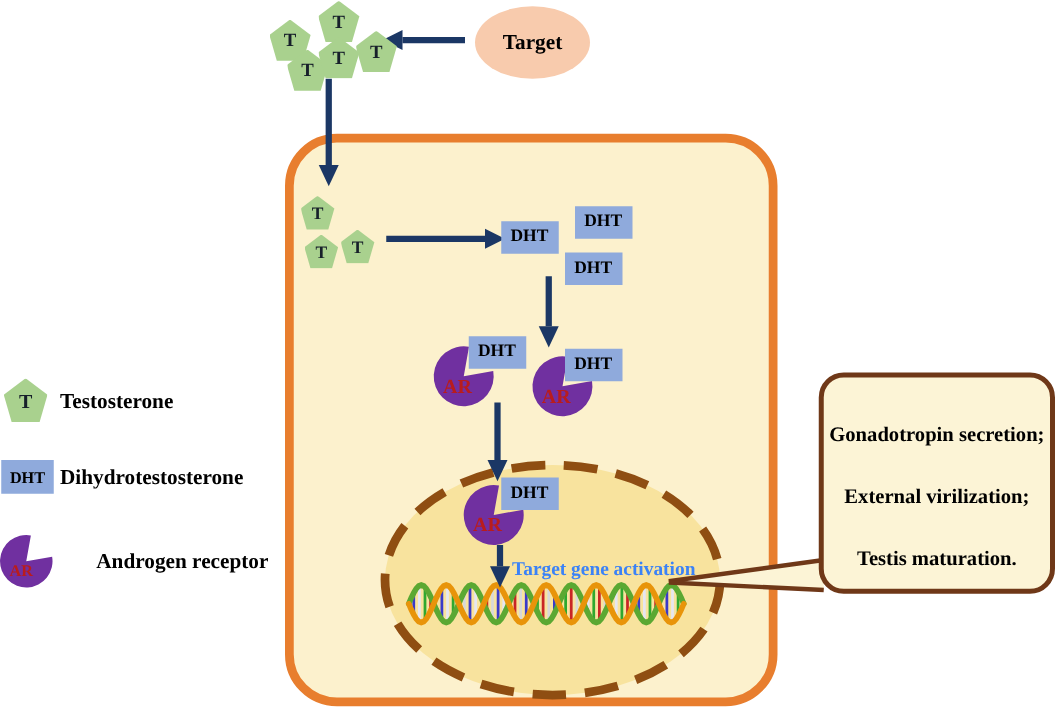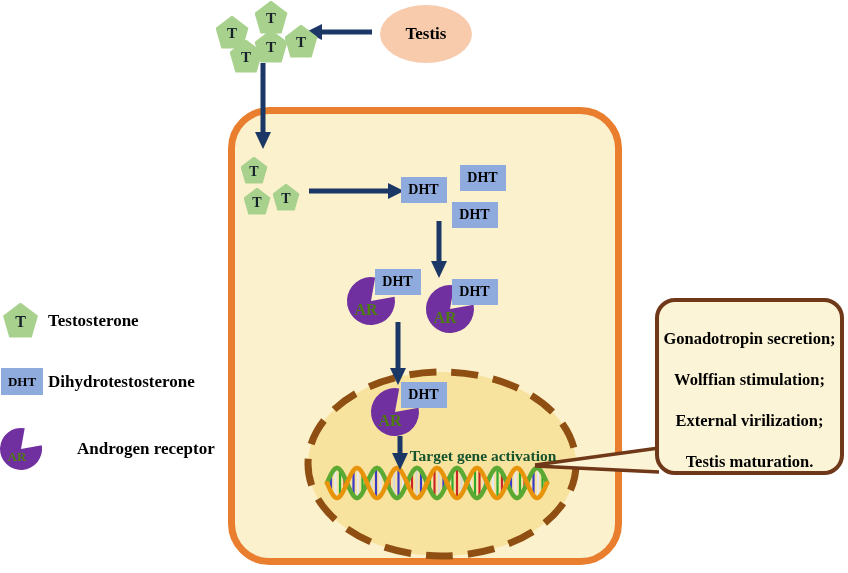--- a/index.html
+++ b/index.html
@@ -1,21 +1,21 @@
 <!DOCTYPE html>
 <html><head>
 <meta charset="utf-8">
 <style>
   html,body{margin:0;padding:0;background:#ffffff;}
   #canvas{
     position:relative;width:848px;height:573px;background:#ffffff;overflow:hidden;
     font-family:"Liberation Serif","DejaVu Serif",serif;
   }
   #shapes{position:absolute;left:0;top:0;z-index:1;}
-  .txt{position:absolute;z-index:3;font-weight:bold;color:#14532d;white-space:nowrap;}
+  .txt{position:absolute;z-index:3;font-weight:bold;color:#3b82f6;white-space:nowrap;}
   .center{transform:translate(-50%,-50%);}
   .oval{
     position:absolute;z-index:2;border-radius:50%;
     display:flex;align-items:center;justify-content:center;font-weight:bold;
   }
   #testis-oval{left:380px;top:5px;width:92px;height:58px;background:#F8CBAD;font-size:17px;}
   #reductase-oval{left:294px;top:137px;width:104px;height:40px;background:#FE0000;color:#ffffff;font-size:16px;}
   .pent{
     position:absolute;z-index:2;background:#A9D18E;
     clip-path:polygon(50% 0,100% 38%,82% 100%,18% 100%,0 38%);
@@ -24,21 +24,21 @@
   }
   .pent.big{width:33px;height:33px;font-size:15px;}
   .pent.small{width:27px;height:27px;font-size:14px;}
   .pent.legend{width:35px;height:35px;font-size:16px;}
   .dht{
     position:absolute;z-index:2;background:#8FAADC;
     display:flex;align-items:center;justify-content:center;
     font-weight:bold;color:#000;font-size:14px;width:46px;height:26px;
   }
   .dht.legend{width:42px;height:27px;font-size:13px;left:1px;top:368px;}
-  .arlbl{position:absolute;z-index:3;color:#4d7c0f;font-weight:bold;font-size:16px;}
+  .arlbl{position:absolute;z-index:3;color:#b91c1c;font-weight:bold;font-size:16px;}
   #callout-box{
     position:absolute;z-index:3;left:655px;top:298px;width:189px;height:177px;
     box-sizing:border-box;border:4px solid #6F3818;border-radius:20px;background:#FCF4D6;
     display:flex;flex-direction:column;justify-content:space-evenly;align-items:center;
     padding:6px 2px;
   }
   .callout-line{font-weight:bold;font-size:16.5px;color:#000;white-space:nowrap;margin-top:21px;}
   .legend-label{position:absolute;z-index:3;left:48px;font-weight:bold;font-size:17px;transform:translateY(-50%);}
   #target-caption{left:483px;top:456px;font-size:15.5px;transform:translate(-50%,-50%);}
 </style>
@@ -127,21 +127,21 @@
     <path fill="#7030A0" d="M 21 449 L 41.7 445.3 A 21 21 0 1 1 24.7 428.3 Z"></path>
 
     <g>
       <polygon points="535,465 659,448 659,472" fill="#FCF4D6" stroke="none"></polygon>
       <line x1="535" y1="465" x2="659" y2="448" stroke="#6F3818" stroke-width="3.5"></line>
       <line x1="535" y1="466" x2="659" y2="472" stroke="#6F3818" stroke-width="3.5"></line>
     </g>
   </svg>
 
   <div class="oval" id="testis-oval">
-    <span>Testis</span>
+    <span>Target</span>
   </div>
 
   <div class="pent big" style="left:254.5px;top:0.5px;">
       <span>T</span>
     </div>
   <div class="pent big" style="left:215.5px;top:15.5px;">
       <span>T</span>
     </div>
   <div class="pent big" style="left:284.5px;top:24.5px;">
       <span>T</span>
@@ -184,21 +184,20 @@
     </div>
 
   <div class="arlbl center" style="left:366px;top:310px;">AR</div>
   <div class="arlbl center" style="left:445px;top:318px;">AR</div>
   <div class="arlbl center" style="left:390px;top:421px;">AR</div>
 
   <div class="txt" id="target-caption">Target gene activation</div>
 
   <div id="callout-box">
     <div class="callout-line">Gonadotropin secretion;</div>
-    <div class="callout-line">Wolffian stimulation;</div>
     <div class="callout-line">External virilization;</div>
     <div class="callout-line">Testis maturation.</div>
   </div>
 
   <div class="pent legend" style="left:3px;top:302.5px;">
       <span>T</span>
     </div>
   <div class="legend-label" style="top:321px;text-align:right;">Testosterone</div>
 
   <div class="dht legend">

